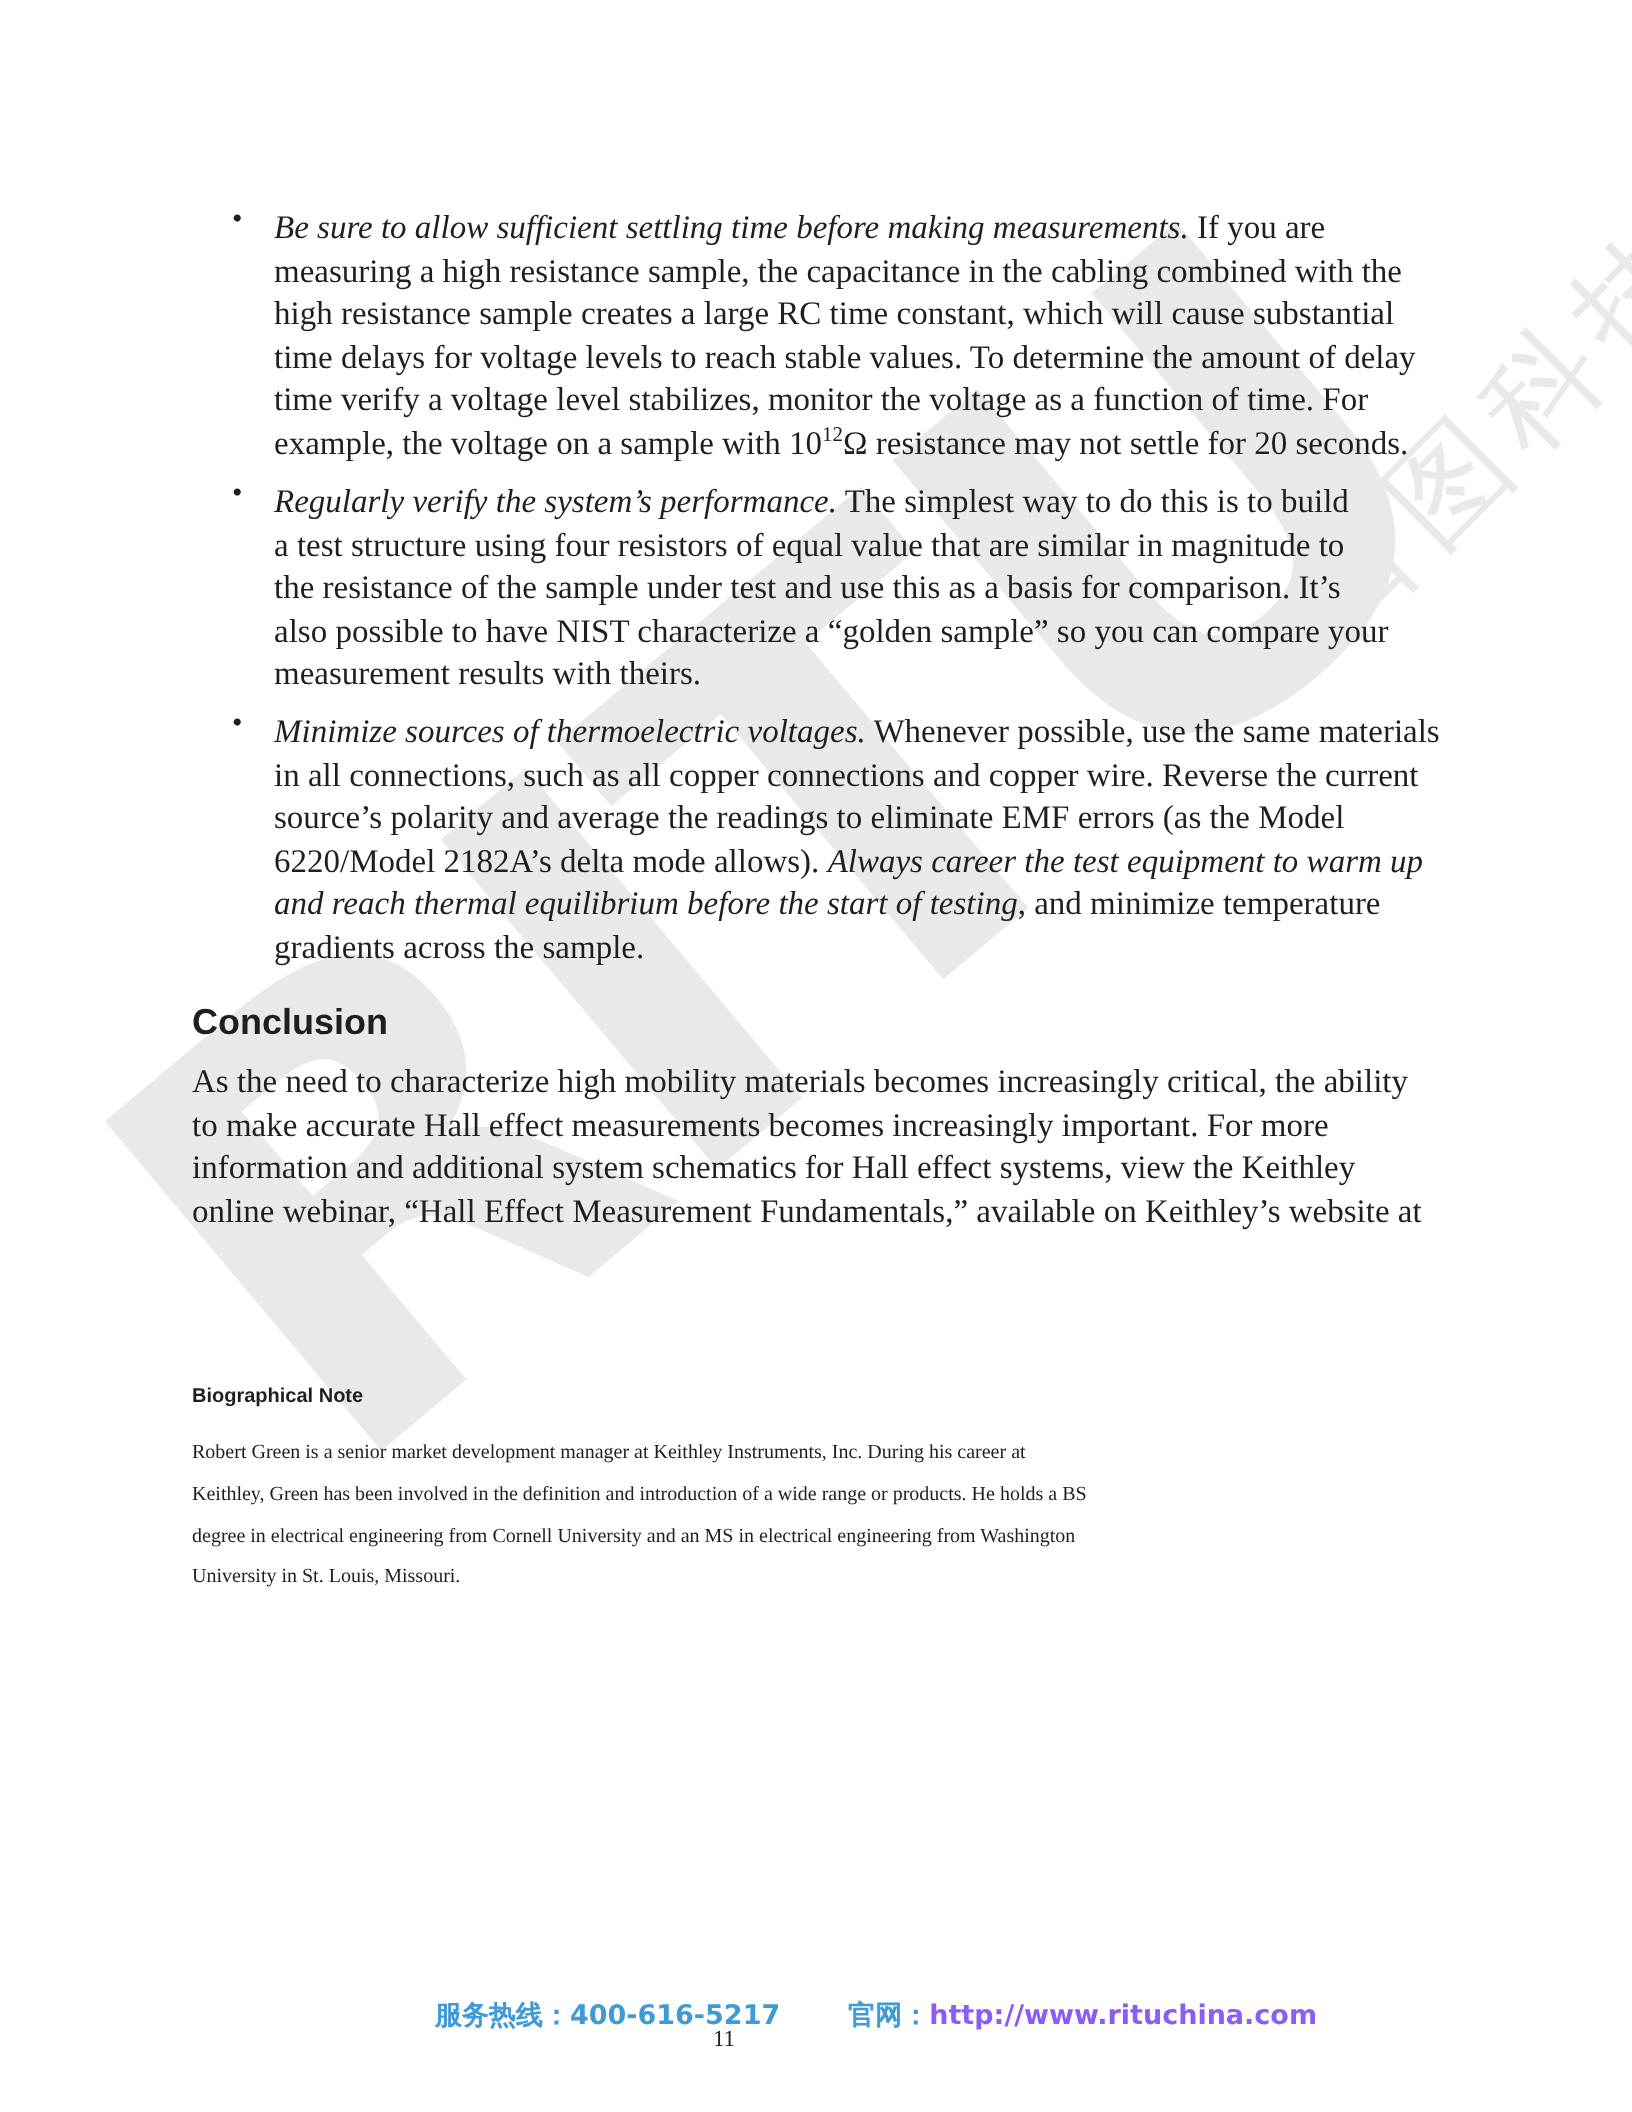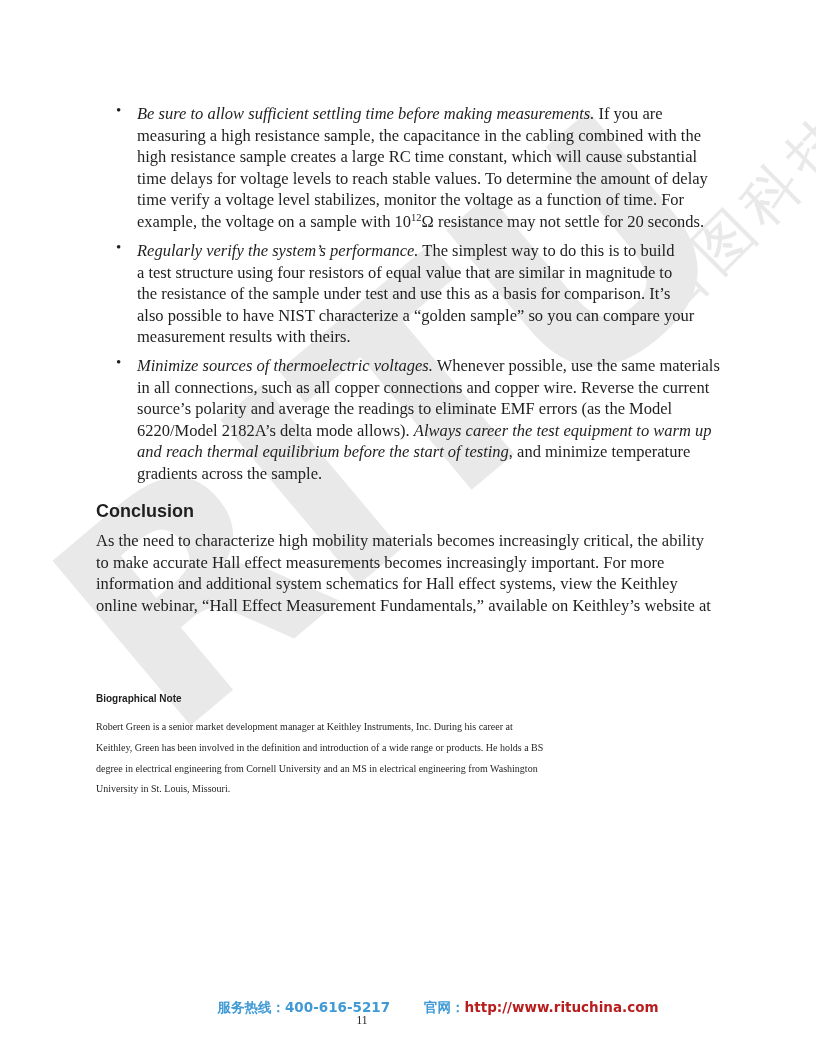--- a/index.html
+++ b/index.html
@@ -34,21 +34,21 @@
   .h-bio{font-size:10px;}
   .para{position:absolute;left:96px;width:660px;}
   .bio-ln{font-size:10px;line-height:20.8px;white-space:nowrap;}
   
   .footer{
     position:absolute;left:30px;top:999px;width:816px;text-align:center;
     font-family:"DejaVu Sans","Liberation Sans",sans-serif;font-weight:bold;
     font-size:13.5px;color:#3f9ad5;white-space:nowrap;z-index:1;
   }
   .footer .gap{display:inline-block;width:34px;}
-  .footer a{color:#b91c1c;text-decoration:none;}
+  .footer a{color:#8b5cf6;text-decoration:none;}
   .pagenum{
     position:absolute;left:0;top:1014px;width:724px;text-align:center;
     font-size:11.5px;color:#222;z-index:1;
   }
 </style>
 </head>
 <body>
 
 <div class="page">
 

